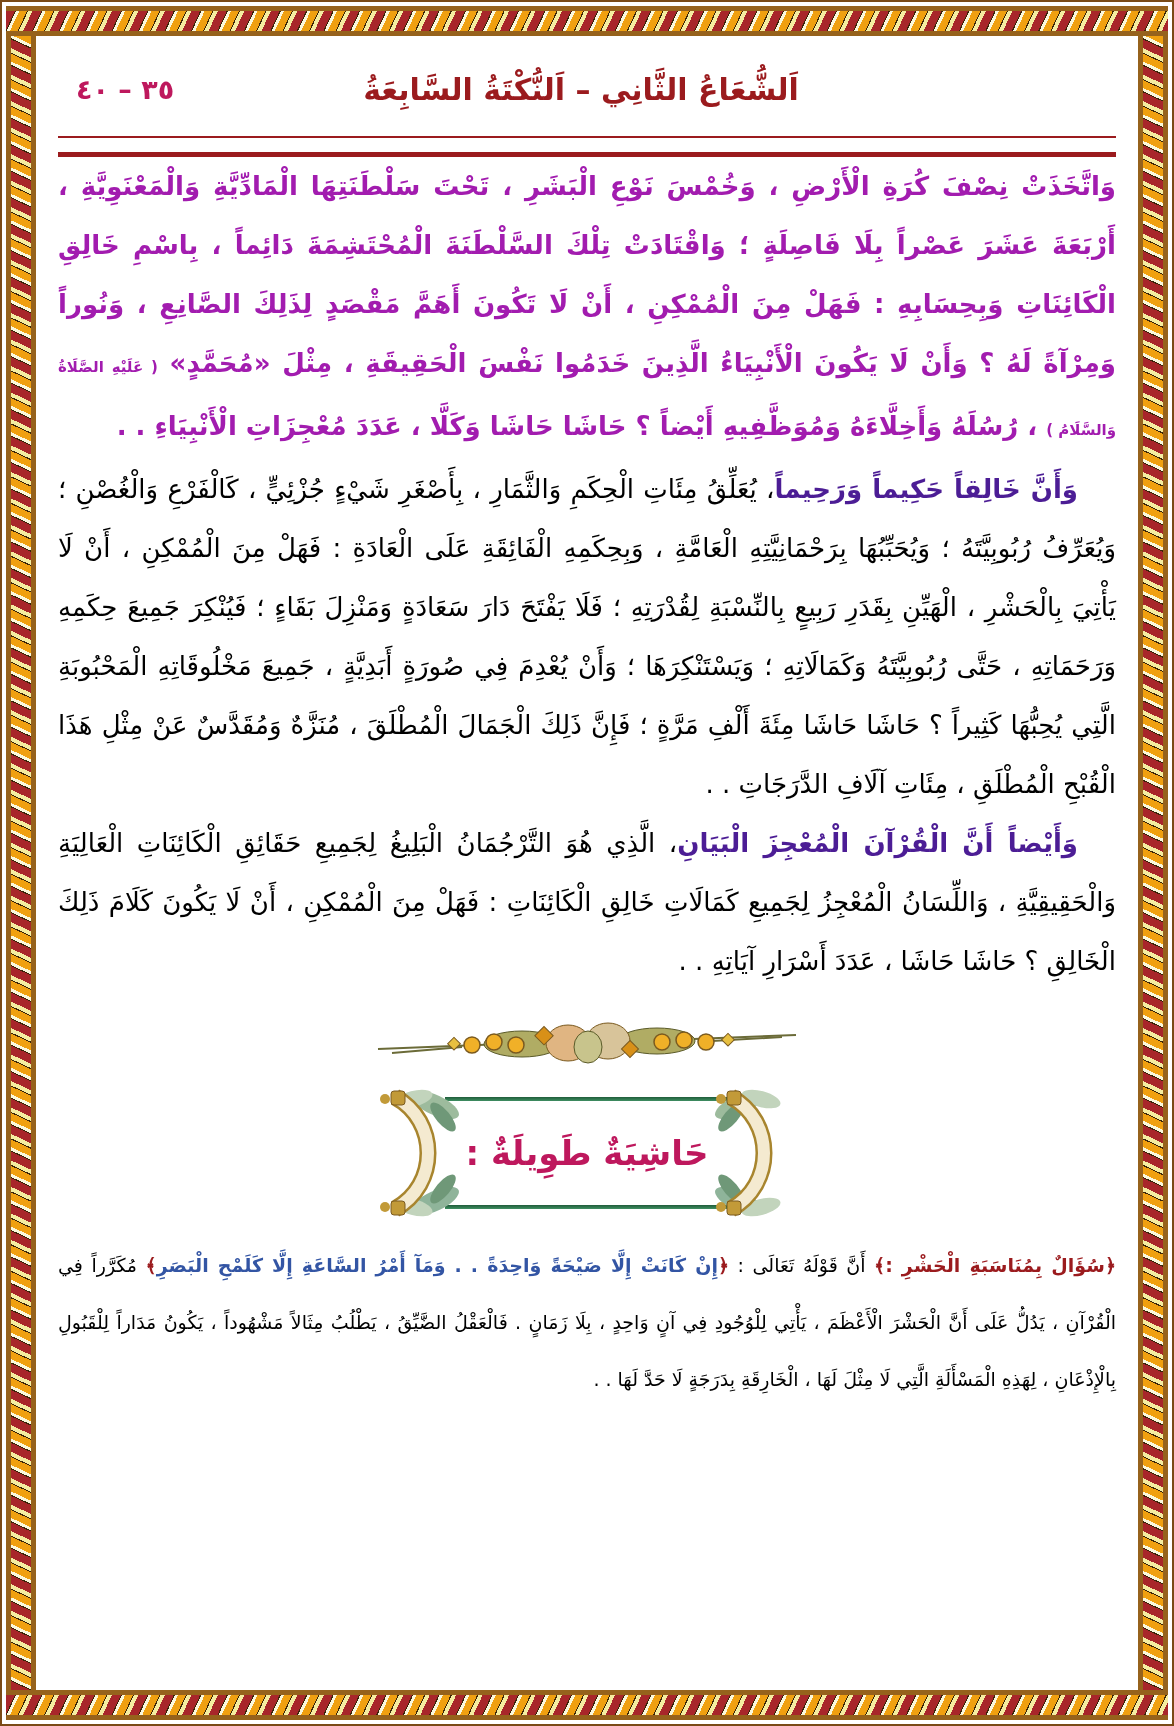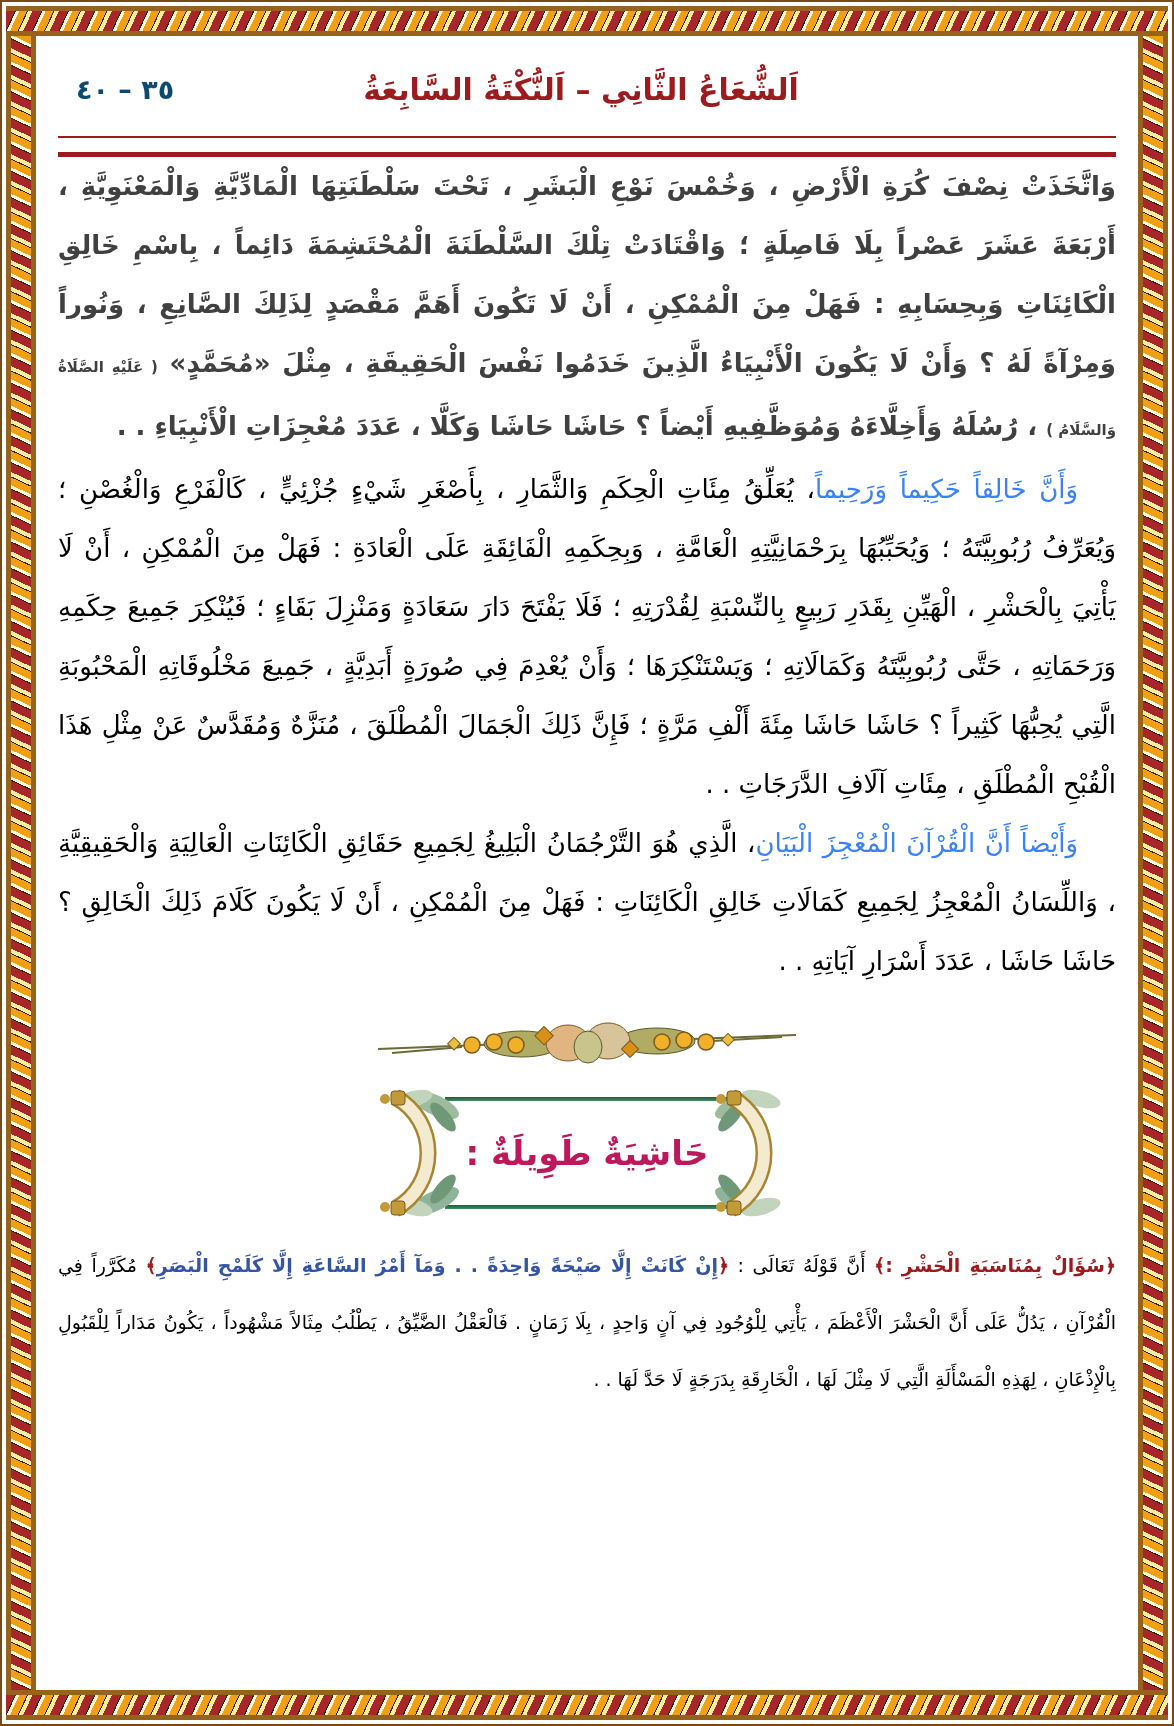--- a/index.html
+++ b/index.html
@@ -37,34 +37,34 @@
     position:absolute;left:58px;right:58px;top:42px;bottom:42px;
     direction:rtl;
   }
   .header{position:relative;height:72px;margin-top:16px;}
   .page-title{
     position:absolute;left:0;right:12px;text-align:center;
     color:#9b1b1e;font-weight:bold;font-size:30px;line-height:64px;
   }
   .page-number{
     position:absolute;left:18px;top:0;
-    color:#0c4a6e;font-weight:bold;font-size:27px;line-height:64px;
+    color:#be185d;font-weight:bold;font-size:27px;line-height:64px;
     direction:ltr;
   }
   .double-rule{height:14px;margin-top:6px;
     border-top:2px solid #9b1b1e;border-bottom:5px solid #9b1b1e;}
 
   p.body-par{
     margin:0;padding:0;
     text-align:justify;text-justify:inter-word;
     font-size:26px;line-height:59px;
   }
-  .par1{margin-top:20px;color:#404040;font-weight:bold;}
+  .par1{margin-top:20px;color:#a21caf;font-weight:bold;}
   .par-black{margin-top:22px;color:#000000;}
-  .par-black .lead{color:#3b82f6;font-weight:normal;}
+  .par-black .lead{color:#4c1d95;font-weight:bold;}
   .indent{display:inline-block;width:38px;}
   .seal{font-size:15px;letter-spacing:-1px;}
   .quran{color:#3355a4;font-weight:bold;}
   .q-bracket{color:#9b1b1e;font-weight:bold;}
   .fn-heading{color:#9b1b1e;font-weight:bold;}
 
   .divider-wrap{margin-top:26px;text-align:center;}
   .banner{
     position:relative;width:416px;height:132px;margin:14px auto 0 auto;
   }

